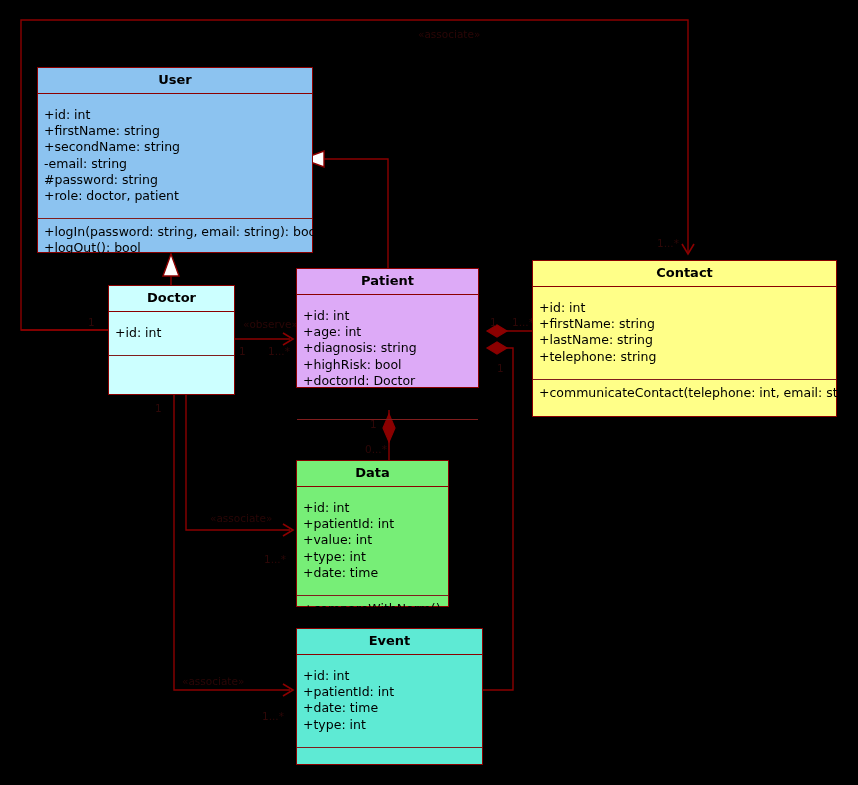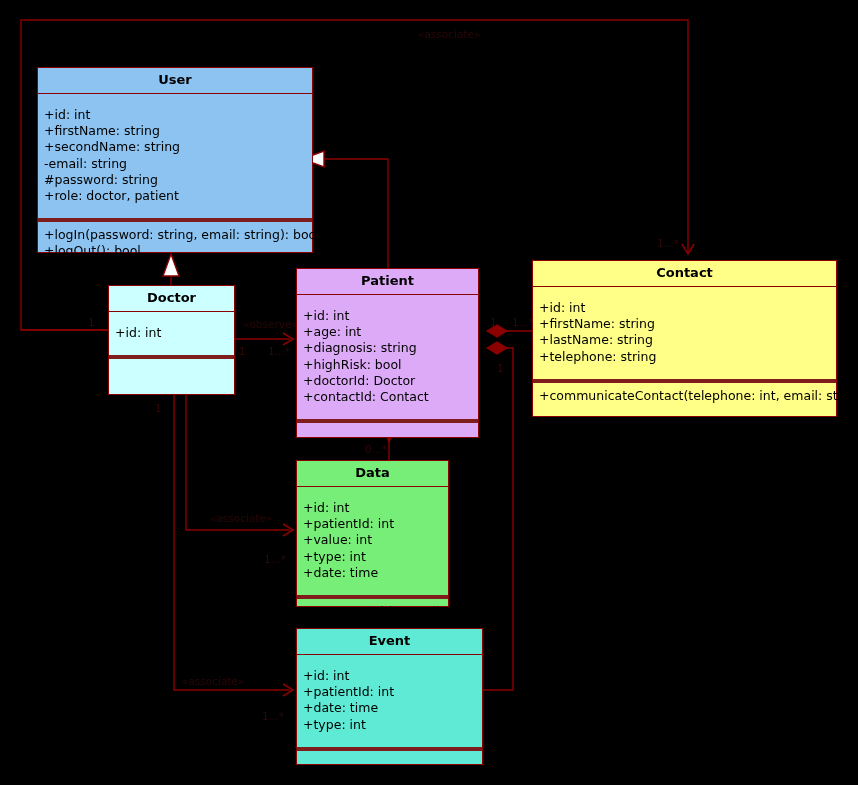--- a/index.html
+++ b/index.html
@@ -26,21 +26,21 @@
     box-sizing:border-box;
     line-height:1.15;
   }
   .uml-compartment{
     padding:5px 6px 6px 6px;
     font-size:12.5px;
     line-height:16.2px;
     box-sizing:border-box;
     margin-top:8px;
   }
-  .uml-compartment.divider{border-top:4px solid #7f1d1d;}
+  .uml-compartment.divider{border-top:1px solid #7f1d1d;}
   .uml-compartment .row{white-space:nowrap;}
   .uml-compartment.empty{min-height:22px;}
 
   
   .edge-label{
     position:absolute;
     font-size:10.5px;
     color:#2a0606;
     white-space:nowrap;
     z-index:4;
@@ -114,21 +114,21 @@
   </div>
 
   <div class="uml-class" style="left:108px;top:285px;width:127px;height:110px;background:#ccffff;">
     <div class="uml-title">Doctor</div>
     <div class="uml-compartment">
       <div class="row">+id: int</div>
     </div>
     <div class="uml-compartment divider empty"></div>
   </div>
 
-  <div class="uml-class" style="left:296px;top:268px;width:183px;height:170px;background:#ddaaf7;">
+  <div class="uml-class" style="left:296px;top:268px;width:183px;height:120px;background:#ddaaf7;">
     <div class="uml-title">Patient</div>
     <div class="uml-compartment">
       <div class="row">+id: int</div>
       <div class="row">+age: int</div>
       <div class="row">+diagnosis: string</div>
       <div class="row">+highRisk: bool</div>
       <div class="row">+doctorId: Doctor</div>
       <div class="row">+contactId: Contact</div>
     </div>
     <div class="uml-compartment divider empty"></div>

